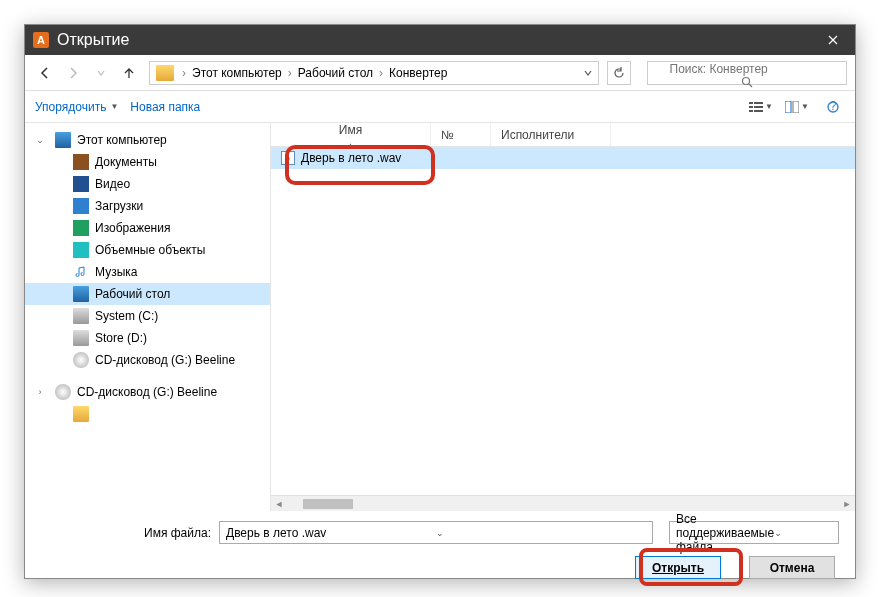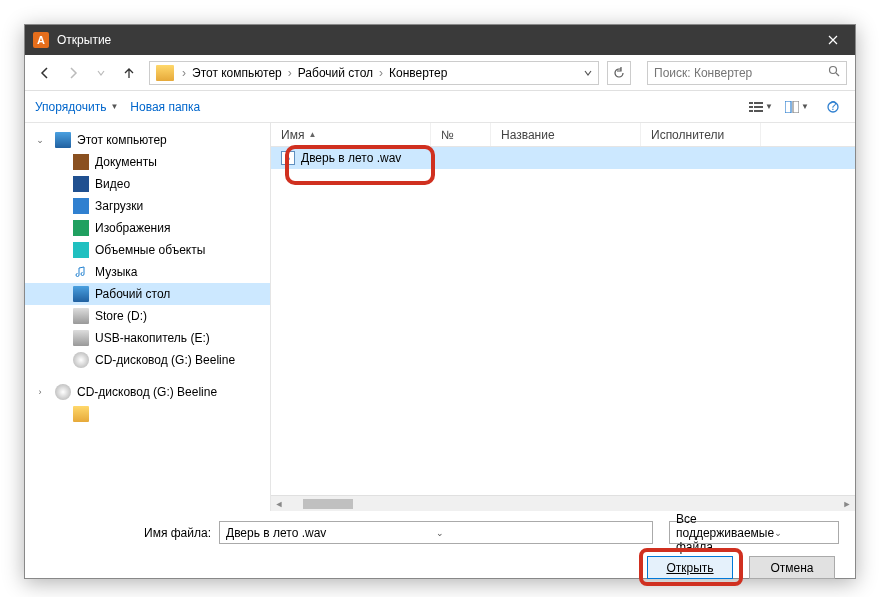--- a/index.html
+++ b/index.html
@@ -1,31 +1,31 @@
 <!DOCTYPE html>
 <html><head>
 <meta charset="utf-8">
 <style>
 * { box-sizing: border-box; margin: 0; padding: 0; font-family: "Segoe UI", sans-serif; font-size: 12px; }
 body { background: #fff; width: 880px; height: 597px; overflow: hidden; position: relative; }
 .dialog { position: absolute; left: 24px; top: 24px; width: 832px; height: 555px; border: 1px solid #888; background: #fff; box-shadow: 0 4px 20px rgba(0,0,0,0.3); }
 .titlebar { height: 30px; background: #3a3a3a; color: #fff; display: flex; align-items: center; padding: 0 0 0 8px; }
 .titlebar .icon-app { width: 16px; height: 16px; background: #e56e1c; color: #fff; display: flex; align-items: center; justify-content: center; font-weight: bold; font-size: 11px; border-radius: 2px; margin-right: 8px; }
-.titlebar .title { flex: 1; font-size: 12px; }
+.titlebar .title { flex: 1; font-size: 16px; }
 .titlebar .close { width: 44px; height: 30px; display: flex; align-items: center; justify-content: center; cursor: pointer; }
 .navrow { height: 36px; display: flex; align-items: center; padding: 4px 8px; gap: 4px; border-bottom: 1px solid #e0e0e0; }
 .navbtn { width: 24px; height: 24px; display: flex; align-items: center; justify-content: center; cursor: pointer; color: #555; border-radius: 2px; }
 .navbtn.disabled { color: #bbb; cursor: default; }
 .breadcrumb { flex: 1; height: 24px; border: 1px solid #ccc; display: flex; align-items: center; background: #fff; padding: 0 2px; margin: 0 4px; }
 .breadcrumb .folder-ico { width: 18px; height: 16px; margin: 0 4px; }
 .breadcrumb .sep { color: #888; margin: 0 4px; }
 .breadcrumb .crumb { padding: 0 2px; cursor: pointer; }
 .breadcrumb .drop { margin-left: auto; margin-right: 4px; color: #555; }
 .refresh { width: 24px; height: 24px; display: flex; align-items: center; justify-content: center; border: 1px solid #ccc; cursor: pointer; }
-.searchbox { width: 200px; height: 24px; border: 1px solid #ccc; display: flex; align-items: center; padding: 0 6px; margin-left: 12px; }
+.searchbox { width: 200px; height: 24px; border: 1px solid #ccc; display: flex; align-items: center; padding: 0 6px; margin-left: 12px; flex-direction: column; }
 .searchbox input { border: none; outline: none; flex: 1; font-size: 12px; color: #888; }
 .searchbox .sicon { color: #777; }
 .toolbar { height: 32px; display: flex; align-items: center; padding: 0 4px; border-bottom: 1px solid #e5e5e5; }
 .toolbtn { padding: 4px 6px; display: flex; align-items: center; gap: 4px; color: #0066cc; cursor: pointer; }
 .toolbtn .caret { font-size: 8px; color: #555; }
 .toolbar .spacer { flex: 1; }
 .viewbtn { width: 36px; height: 22px; display: flex; align-items: center; justify-content: center; cursor: pointer; color: #555; gap:2px;}
 .viewbtn .caret { font-size: 8px; }
 .body { display: flex; height: 388px; }
 .tree { width: 246px; border-right: 1px solid #e5e5e5; overflow-y: auto; padding: 6px 0; }
@@ -41,21 +41,21 @@
 .ico-img { background: #20a060; }
 .ico-music { background: #fff; }
 .ico-3d { background: #20c0c0; }
 .ico-desktop { background: linear-gradient(#4aa0e0,#2060a0); border-radius:1px;}
 .ico-drive { background: linear-gradient(#ddd,#999); border-radius:1px;}
 .ico-cd { background: radial-gradient(#fff,#aaa); border-radius:50%;}
 .ico-folder { background: linear-gradient(#ffd86b,#e6a93a); border-radius:1px;}
 .filepane { flex: 1; display: flex; flex-direction: column; position: relative; }
 .colheaders { display: flex; height: 24px; border-bottom: 1px solid #e5e5e5; align-items: center; }
 .colh { padding: 0 10px; color: #444; border-right: 1px solid #f0f0f0; height: 100%; display: flex; align-items: center; cursor: pointer; }
-.colh.c0 { width: 160px; gap:4px;}
+.colh.c0 { width: 160px; gap:4px;flex-direction:column;}
 .colh.c1 { width: 60px; }
 .colh.c2 { width: 150px; }
 .colh.c3 { width: 120px; }
 .colh.c4 { flex: 1; }
 .colh .sort { font-size: 8px; color: #666; }
 .filerow { display: flex; height: 22px; align-items: center; background: #cce8ff; cursor: pointer; }
 .filerow .cell0 { width: 160px; padding-left: 10px; display: flex; align-items: center; gap: 6px; }
 .ico-wav { width:14px; height:14px; border:1px solid #6090c0; background:#fff; position:relative; display:flex; align-items:center; justify-content:center;}
 .ico-wav::after { content:"●"; color:#3080d0; font-size:8px;}
 .hl-red { position: absolute; border: 4px solid #d03020; border-radius: 10px; pointer-events: none; }
@@ -63,21 +63,21 @@
 .scroll-h { height: 16px; background: #f0f0f0; border-top: 1px solid #e0e0e0; margin-top: auto; display:flex; align-items:center;}
 .scroll-h .thumb { background:#c0c0c0; height:10px; margin:0 16px; flex:0 0 50px;}
 .scroll-h .arrow { width:16px; text-align:center; color:#888; font-size:9px;}
 .bottom { padding: 10px 16px 14px; }
 .row-file { display: flex; align-items: center; gap: 8px; margin-bottom: 12px; }
 .row-file label { width: 170px; text-align: right; }
 .combo { flex: 1; height: 23px; border: 1px solid #aaa; display: flex; align-items: center; padding: 0 6px; background: #fff; }
 .combo span { flex: 1; }
 .combo .caret { font-size: 9px; color: #555; }
 .combo.filter { flex: 0 0 170px; margin-left: 8px; }
-.row-btns { display: flex; justify-content: flex-end; gap: 16px; padding-right: 4px; position: relative; }
+.row-btns { display: flex; justify-content: flex-end; gap: 28px; padding-right: 4px; position: relative; font-weight: bold; }
 .btn { min-width: 86px; height: 23px; border: 1px solid #aaa; background: #e1e1e1; display: flex; align-items: center; justify-content: center; cursor: pointer; padding: 0 14px; }
 .btn.primary { border: 1px solid #0078d7; background: #e5f1fb; }
 .btn.primary .lbl { text-decoration: underline; }
 .hl2 { border: 4px solid #d03020; border-radius: 8px; position: absolute; right: 96px; top: -8px; width: 104px; height: 38px; pointer-events: none; }
 </style>
 </head>
 <body>
 
 <div class="dialog">
 
@@ -211,25 +211,25 @@
             </svg>
           </span>
           <span>Музыка</span>
         </div>
       <div class="tree-item sub selected">
           <span class="ico ico-desktop"></span>
           <span>Рабочий стол</span>
         </div>
       <div class="tree-item sub">
           <span class="ico ico-drive"></span>
+          <span>System (C:)</span>
+        </div>
+      <div class="tree-item sub">
+          <span class="ico ico-drive"></span>
           <span>Store (D:)</span>
-        </div>
-      <div class="tree-item sub">
-          <span class="ico ico-drive"></span>
-          <span>USB-накопитель (E:)</span>
         </div>
       <div class="tree-item sub">
           <span class="ico ico-cd"></span>
           <span>CD-дисковод (G:) Beeline</span>
         </div>
       <div style="height:10px"></div>
       <div class="tree-item">
           <span class="exp">›</span>
           <span class="ico ico-cd"></span>
           <span>CD-дисковод (G:) Beeline</span>
@@ -241,23 +241,20 @@
 
     <div class="filepane">
       <div class="colheaders">
         <div class="colh c0">
             <span>Имя</span>
             <span class="sort">▲</span>
           </div>
         <div class="colh c1">
             <span>№</span>
           </div>
-        <div class="colh c2">
-            <span>Название</span>
-          </div>
         <div class="colh c3">
             <span>Исполнители</span>
           </div>
       </div>
       <div class="filerow">
         <div class="cell0">
           <span class="ico-wav"></span>
           <span>Дверь в лето .wav</span>
         </div>
       </div>

